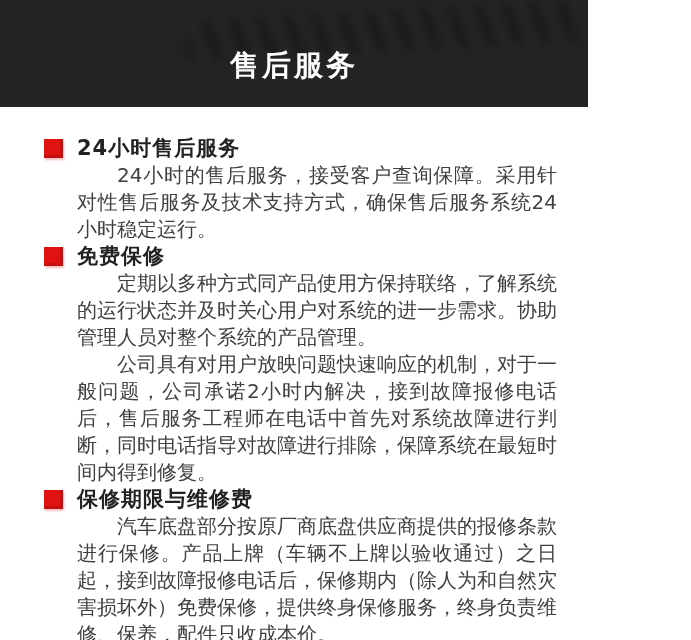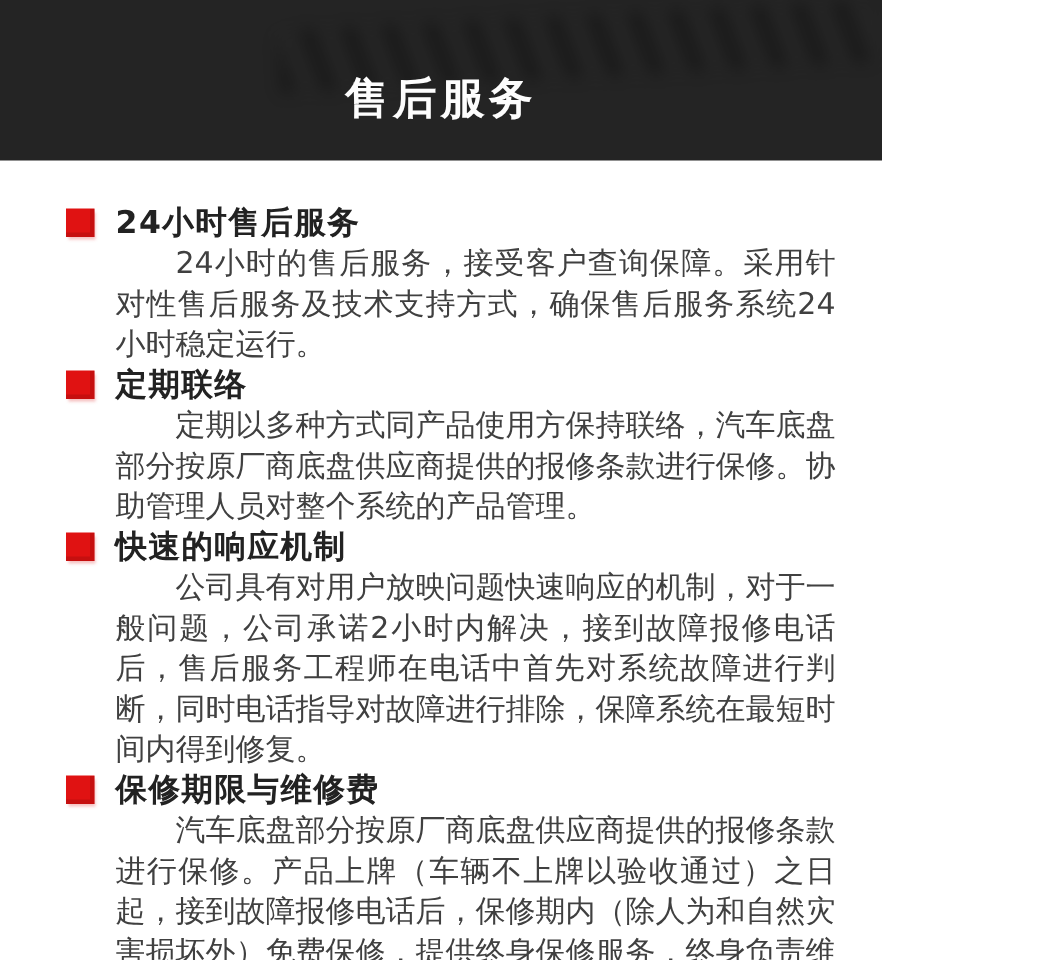--- a/index.html
+++ b/index.html
@@ -103,30 +103,26 @@
       <div class="sec-head">
         <span class="bullet"></span>
         <h2>24小时售后服务</h2>
       </div>
       <p>24小时的售后服务，接受客户查询保障。采用针对性售后服务及技术支持方式，确保售后服务系统24小时稳定运行。</p>
     </section>
 
     <section class="section">
       <div class="sec-head">
         <span class="bullet"></span>
-        <h2>定期联络</h2>
+        <h2>免费保修</h2>
       </div>
-      <p>定期以多种方式同产品使用方保持联络，汽车底盘部分按原厂商底盘供应商提供的报修条款进行保修。协助管理人员对整个系统的产品管理。</p>
+      <p>定期以多种方式同产品使用方保持联络，了解系统的运行状态并及时关心用户对系统的进一步需求。协助管理人员对整个系统的产品管理。</p>
     </section>
 
     <section class="section">
-      <div class="sec-head">
-        <span class="bullet"></span>
-        <h2>快速的响应机制</h2>
-      </div>
       <p>公司具有对用户放映问题快速响应的机制，对于一般问题，公司承诺2小时内解决，接到故障报修电话后，售后服务工程师在电话中首先对系统故障进行判断，同时电话指导对故障进行排除，保障系统在最短时间内得到修复。</p>
     </section>
 
     <section class="section">
       <div class="sec-head">
         <span class="bullet"></span>
         <h2>保修期限与维修费</h2>
       </div>
       <p>汽车底盘部分按原厂商底盘供应商提供的报修条款进行保修。产品上牌（车辆不上牌以验收通过）之日起，接到故障报修电话后，保修期内（除人为和自然灾害损坏外）免费保修，提供终身保修服务，终身负责维修、保养，配件只收成本价。</p>
     </section>

